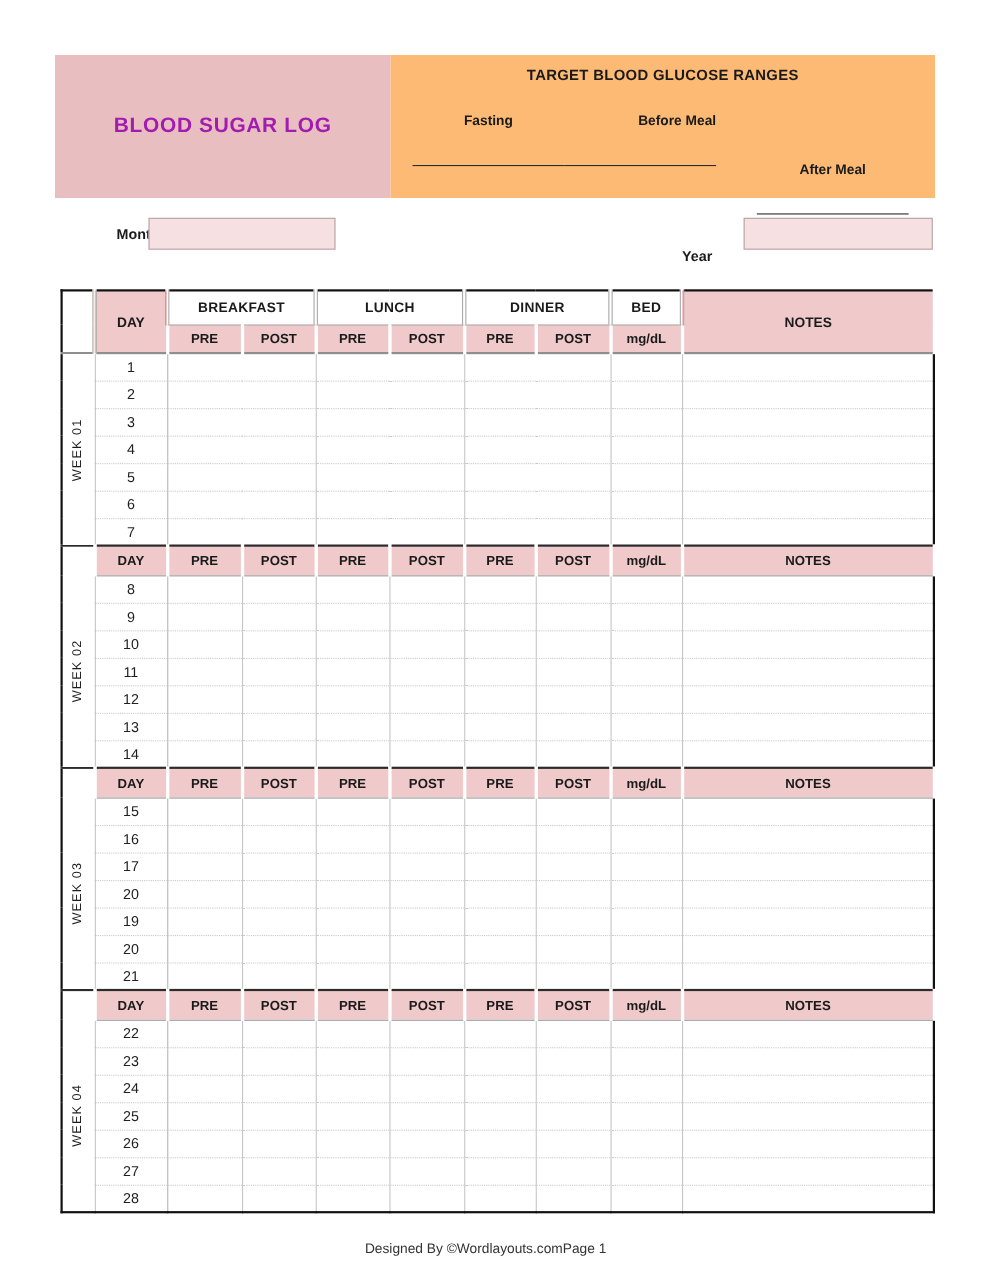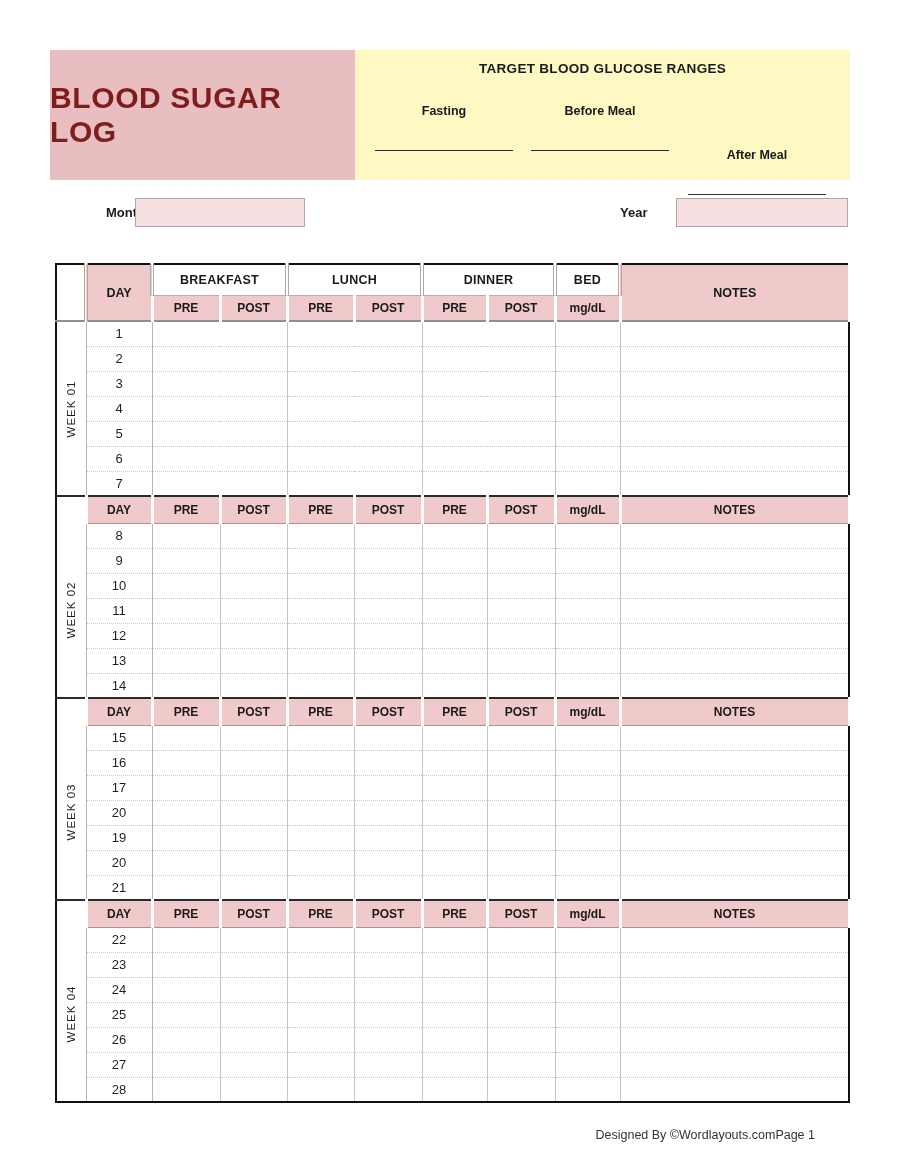--- a/index.html
+++ b/index.html
@@ -3,32 +3,32 @@
 <meta charset="utf-8">
 <style>
   * { box-sizing: border-box; }
   html,body { margin:0; padding:0; background:#ffffff; }
   body { font-family:"Liberation Sans", sans-serif; color:#1a1a1a; }
   .page { position:relative; width:900px; height:1165px; background:#fff; overflow:hidden; }
 
   
   .topbar { position:absolute; left:50px; top:50px; width:800px; height:130px; display:flex; }
   .title-block { width:305px; height:130px; background:#e9bec1; display:flex; align-items:center; justify-content:center; }
-  .page-title { margin:0; font-size:30px; font-weight:bold; letter-spacing:0.6px; color:#7f1d1d; }
-  .ranges-block { position:relative; width:495px; height:130px; background:#fef9c3; }
+  .page-title { margin:0; font-size:19px; font-weight:bold; letter-spacing:0.6px; color:#a21caf; }
+  .ranges-block { position:relative; width:495px; height:130px; background:#fdba74; }
   .ranges-heading { text-align:center; padding-top:11px; font-size:13.5px; font-weight:bold; letter-spacing:0.3px; }
   .range-field { position:absolute; top:51px; width:138px; text-align:center; }
-  .rf1 { left:20px; } .rf2 { left:176px; } .rf3 { left:333px;margin-top:44px; }
+  .rf1 { left:20px; } .rf2 { left:158px;text-align:right; } .rf3 { left:333px;margin-top:44px; }
   .range-label { font-size:12.5px; font-weight:bold; }
   .range-line { margin-top:31px; height:0; border-bottom:1.5px solid #2b2b2b; }
 
   
   .period-row { position:absolute; left:0; top:198px; width:900px; height:30px; }
   .period-label { position:absolute; font-size:13px; font-weight:bold; top:7px; }
-  .month-label { left:62px;padding-left:44px; } .year-label { left:620px; }
+  .month-label { left:62px;padding-left:44px; } .year-label { left:620px;margin-top:20px; }
   .pink-box { position:absolute; top:0; height:29px; background:#f6e0e2; border:1px solid #b5a4a6; font:13px "Liberation Sans",sans-serif; padding:0 6px; }
   .month-box { left:135px; width:170px; } .year-box { left:676px; width:172px; }
 
   
   table.log { position:absolute; left:55px; top:263px; width:793px; border-collapse:collapse; table-layout:fixed; border:2.5px solid #111; }
   th, td { padding:0; margin:0; }
   thead th { font-size:12.5px; font-weight:bold; }
   thead { border-bottom:2px solid #8f8f8f; }
   .corner { background:#fff; border-right:4px double #a8a8a8; }
   .meal-head { background:#fff; height:31px; border:1px solid #b0b0b0; border-left:4px double #a8a8a8; border-right:4px double #a8a8a8; letter-spacing:0.3px; text-align:center;margin-left:44px; }
@@ -38,21 +38,21 @@
   .subhead > th, .subhead > td { border-top:2.5px solid #2b2b2b; }
   .subhead .sub { height:27px; }
   .week-blank { background:#fff; border-right:1px solid #b6b6b6; }
   .week-cell { position:relative; border-right:1px solid #b6b6b6; background:#fff; }
   .week-label { position:absolute; left:50%; top:50%; transform:translate(-50%,-50%) rotate(-90deg); white-space:nowrap; font-size:11.5px; letter-spacing:1px; color:#1c1c1c; }
   .day-num { text-align:center; font-size:13px; color:#1f1f1f; border-left:1px solid #b6b6b6; border-right:1px solid #b6b6b6; border-top:1px dotted #c9c9c9; background:#fff; }
   .val { background:#fff; border-left:1px solid #c6c6c6; border-right:1px solid #c6c6c6; border-top:1px dotted #c9c9c9; }
   .w1pre { border-right-style:hidden; }
 
   
-  .footer { position:absolute; left:42px; top:1128px; width:773px; display:flex; justify-content:flex-end; font-size:12.5px; color:#333; }
+  .footer { position:absolute; left:55px; top:1128px; width:773px; display:flex; justify-content:center; font-size:12.5px; color:#333; }
 </style>
 </head>
 <body>
 
 <div class="page">
 
   <header class="topbar">
     <div class="title-block">
       <h1 class="page-title">BLOOD SUGAR LOG</h1>
     </div>

